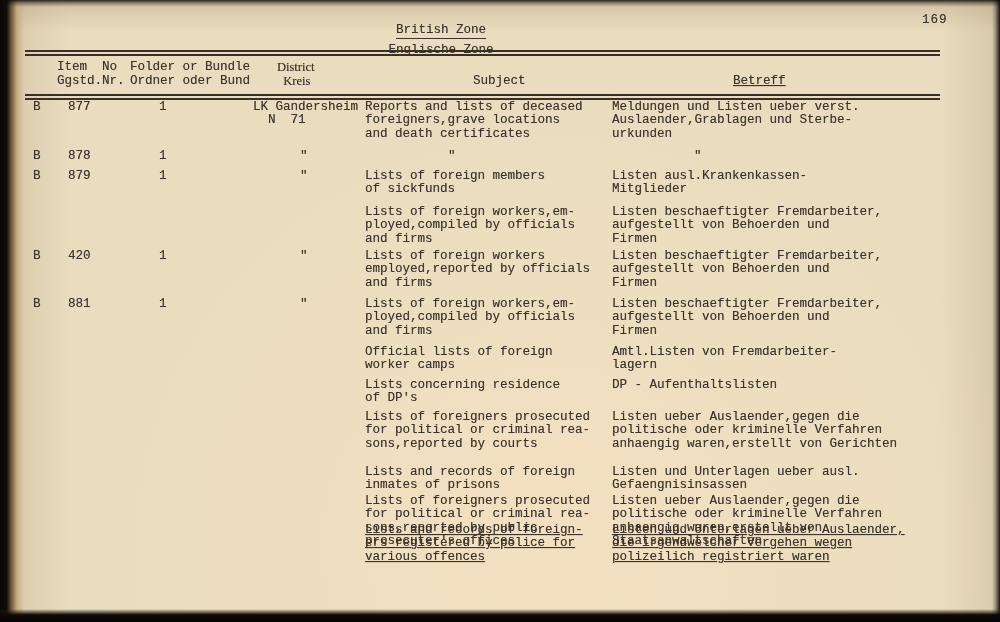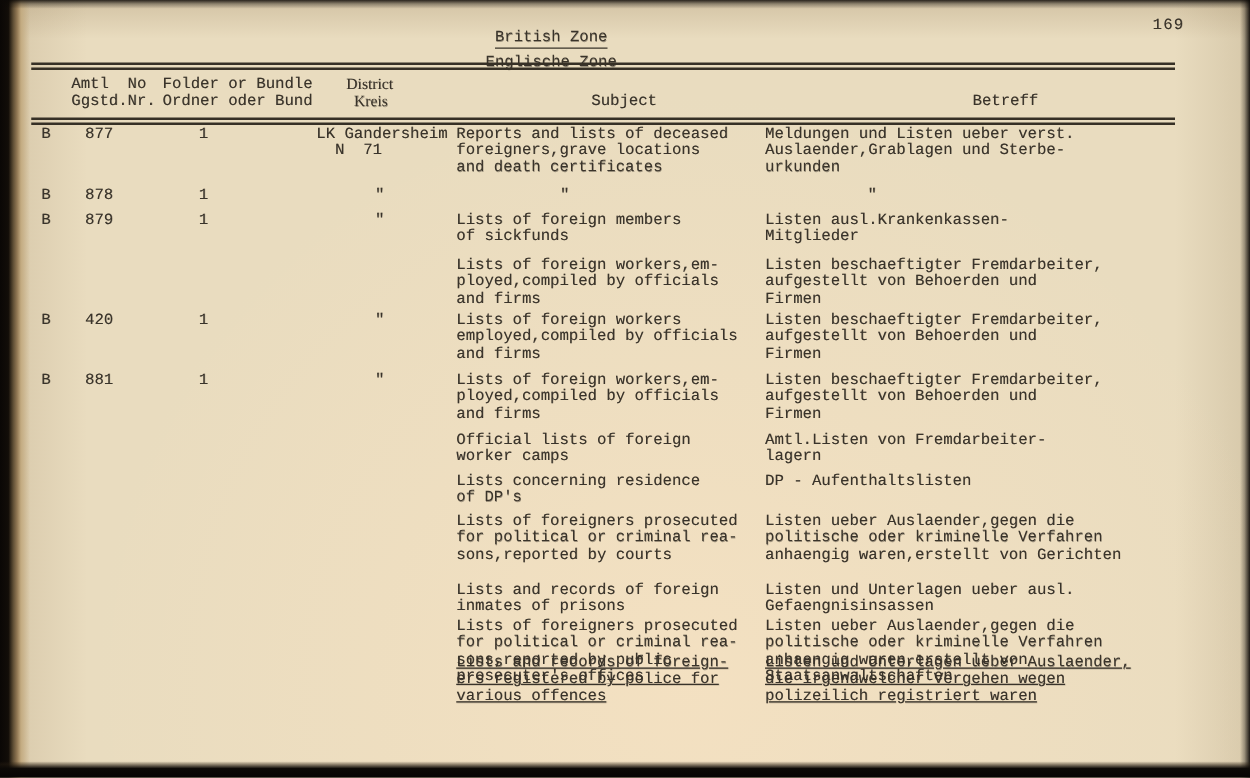--- a/index.html
+++ b/index.html
@@ -40,21 +40,21 @@
     border-top:2px solid #363026;border-bottom:2px solid #363026;}
   .rule-1{top:50px;}
   .rule-2{top:94px;}
 
   .thead{position:absolute;top:60px;left:0;right:0;height:32px;line-height:14px;white-space:pre;}
   .thead span{position:absolute;top:0;}
   .h-item{left:57px;}
   .h-folder{left:130px;}
   .h-district{left:277px;font-family:Liberation Serif, serif;}
   .h-subject{left:473px;top:14px !important;}
-  .h-betreff{left:778px;top:14px !important;}
+  .h-betreff{left:733px;top:14px !important;text-decoration:underline;}
 
   .entry{position:absolute;left:33px;right:20px;display:grid;
     grid-template-columns:35px 87px 98px 112px 247px 1fr;white-space:pre;}
   .cell{white-space:pre;}
   .folder-cell{padding-left:4px;}
   .ditto-d{padding-left:47px;}
   .ditto-s{padding-left:83px;}
   .ditto-b{padding-left:82px;}
 
   .e1{top:101px;} .e2{top:150px;} .e3{top:170px;} .e4{top:206px;}
@@ -69,21 +69,21 @@
   <div class="pageno">169</div>
 
   <div class="titles">
     <div class="title-en"><span>British Zone</span></div>
     <div class="title-de">Englische Zone</div>
   </div>
 
   <div class="rule rule-1"></div>
 
   <div class="thead">
-    <span class="h-item">Amtl  No
+    <span class="h-item">Item  No
 Ggstd.Nr.</span>
     <span class="h-folder">Folder or Bundle
 Ordner oder Bund</span>
     <span class="h-district">District
   Kreis</span>
     <span class="h-subject">Subject</span>
     <span class="h-betreff">Betreff</span>
   </div>
 
   <div class="rule rule-2"></div>
@@ -134,21 +134,21 @@
 aufgestellt von Behoerden und
 Firmen</div>
   </div>
 
   <div class="entry e5">
     <div class="cell">B</div>
     <div class="cell">420</div>
     <div class="cell folder-cell">1</div>
     <div class="cell ditto-d">"</div>
     <div class="cell">Lists of foreign workers
-employed,compiled by officials
+employed,reported by officials
 and firms</div>
     <div class="cell">Listen beschaeftigter Fremdarbeiter,
 aufgestellt von Behoerden und
 Firmen</div>
   </div>
 
   <div class="entry e6">
     <div class="cell">B</div>
     <div class="cell">881</div>
     <div class="cell folder-cell">1</div>

